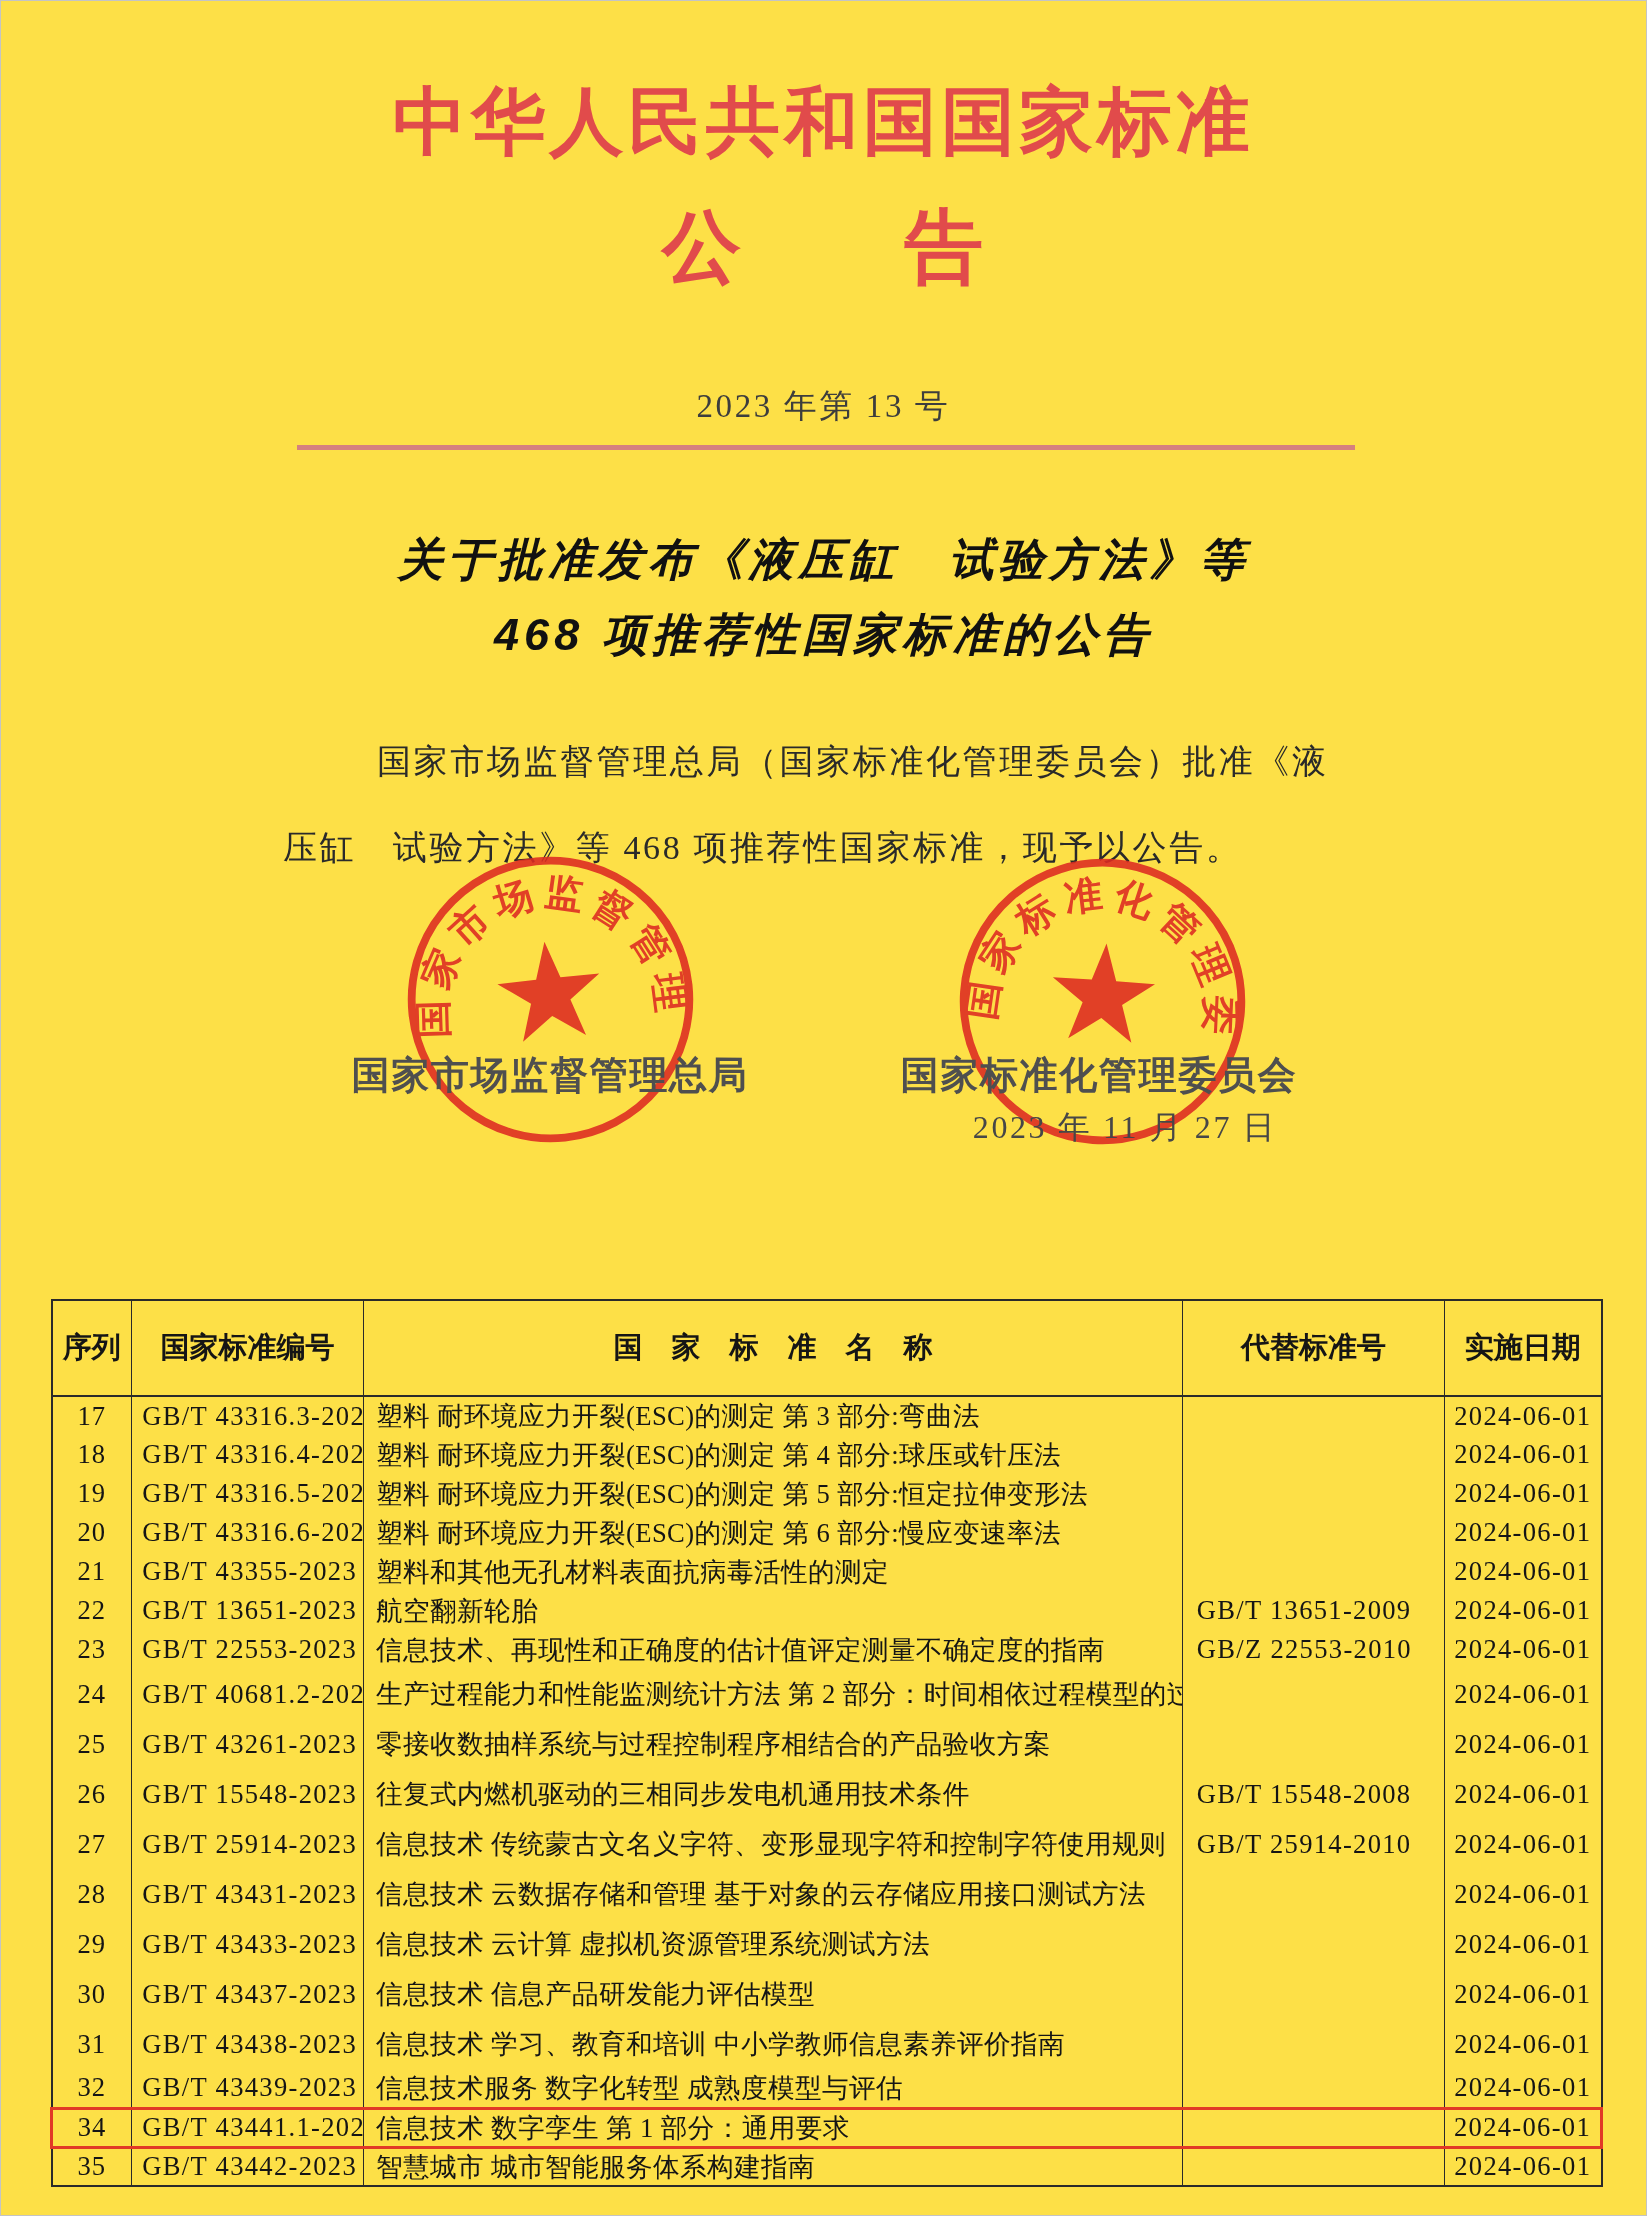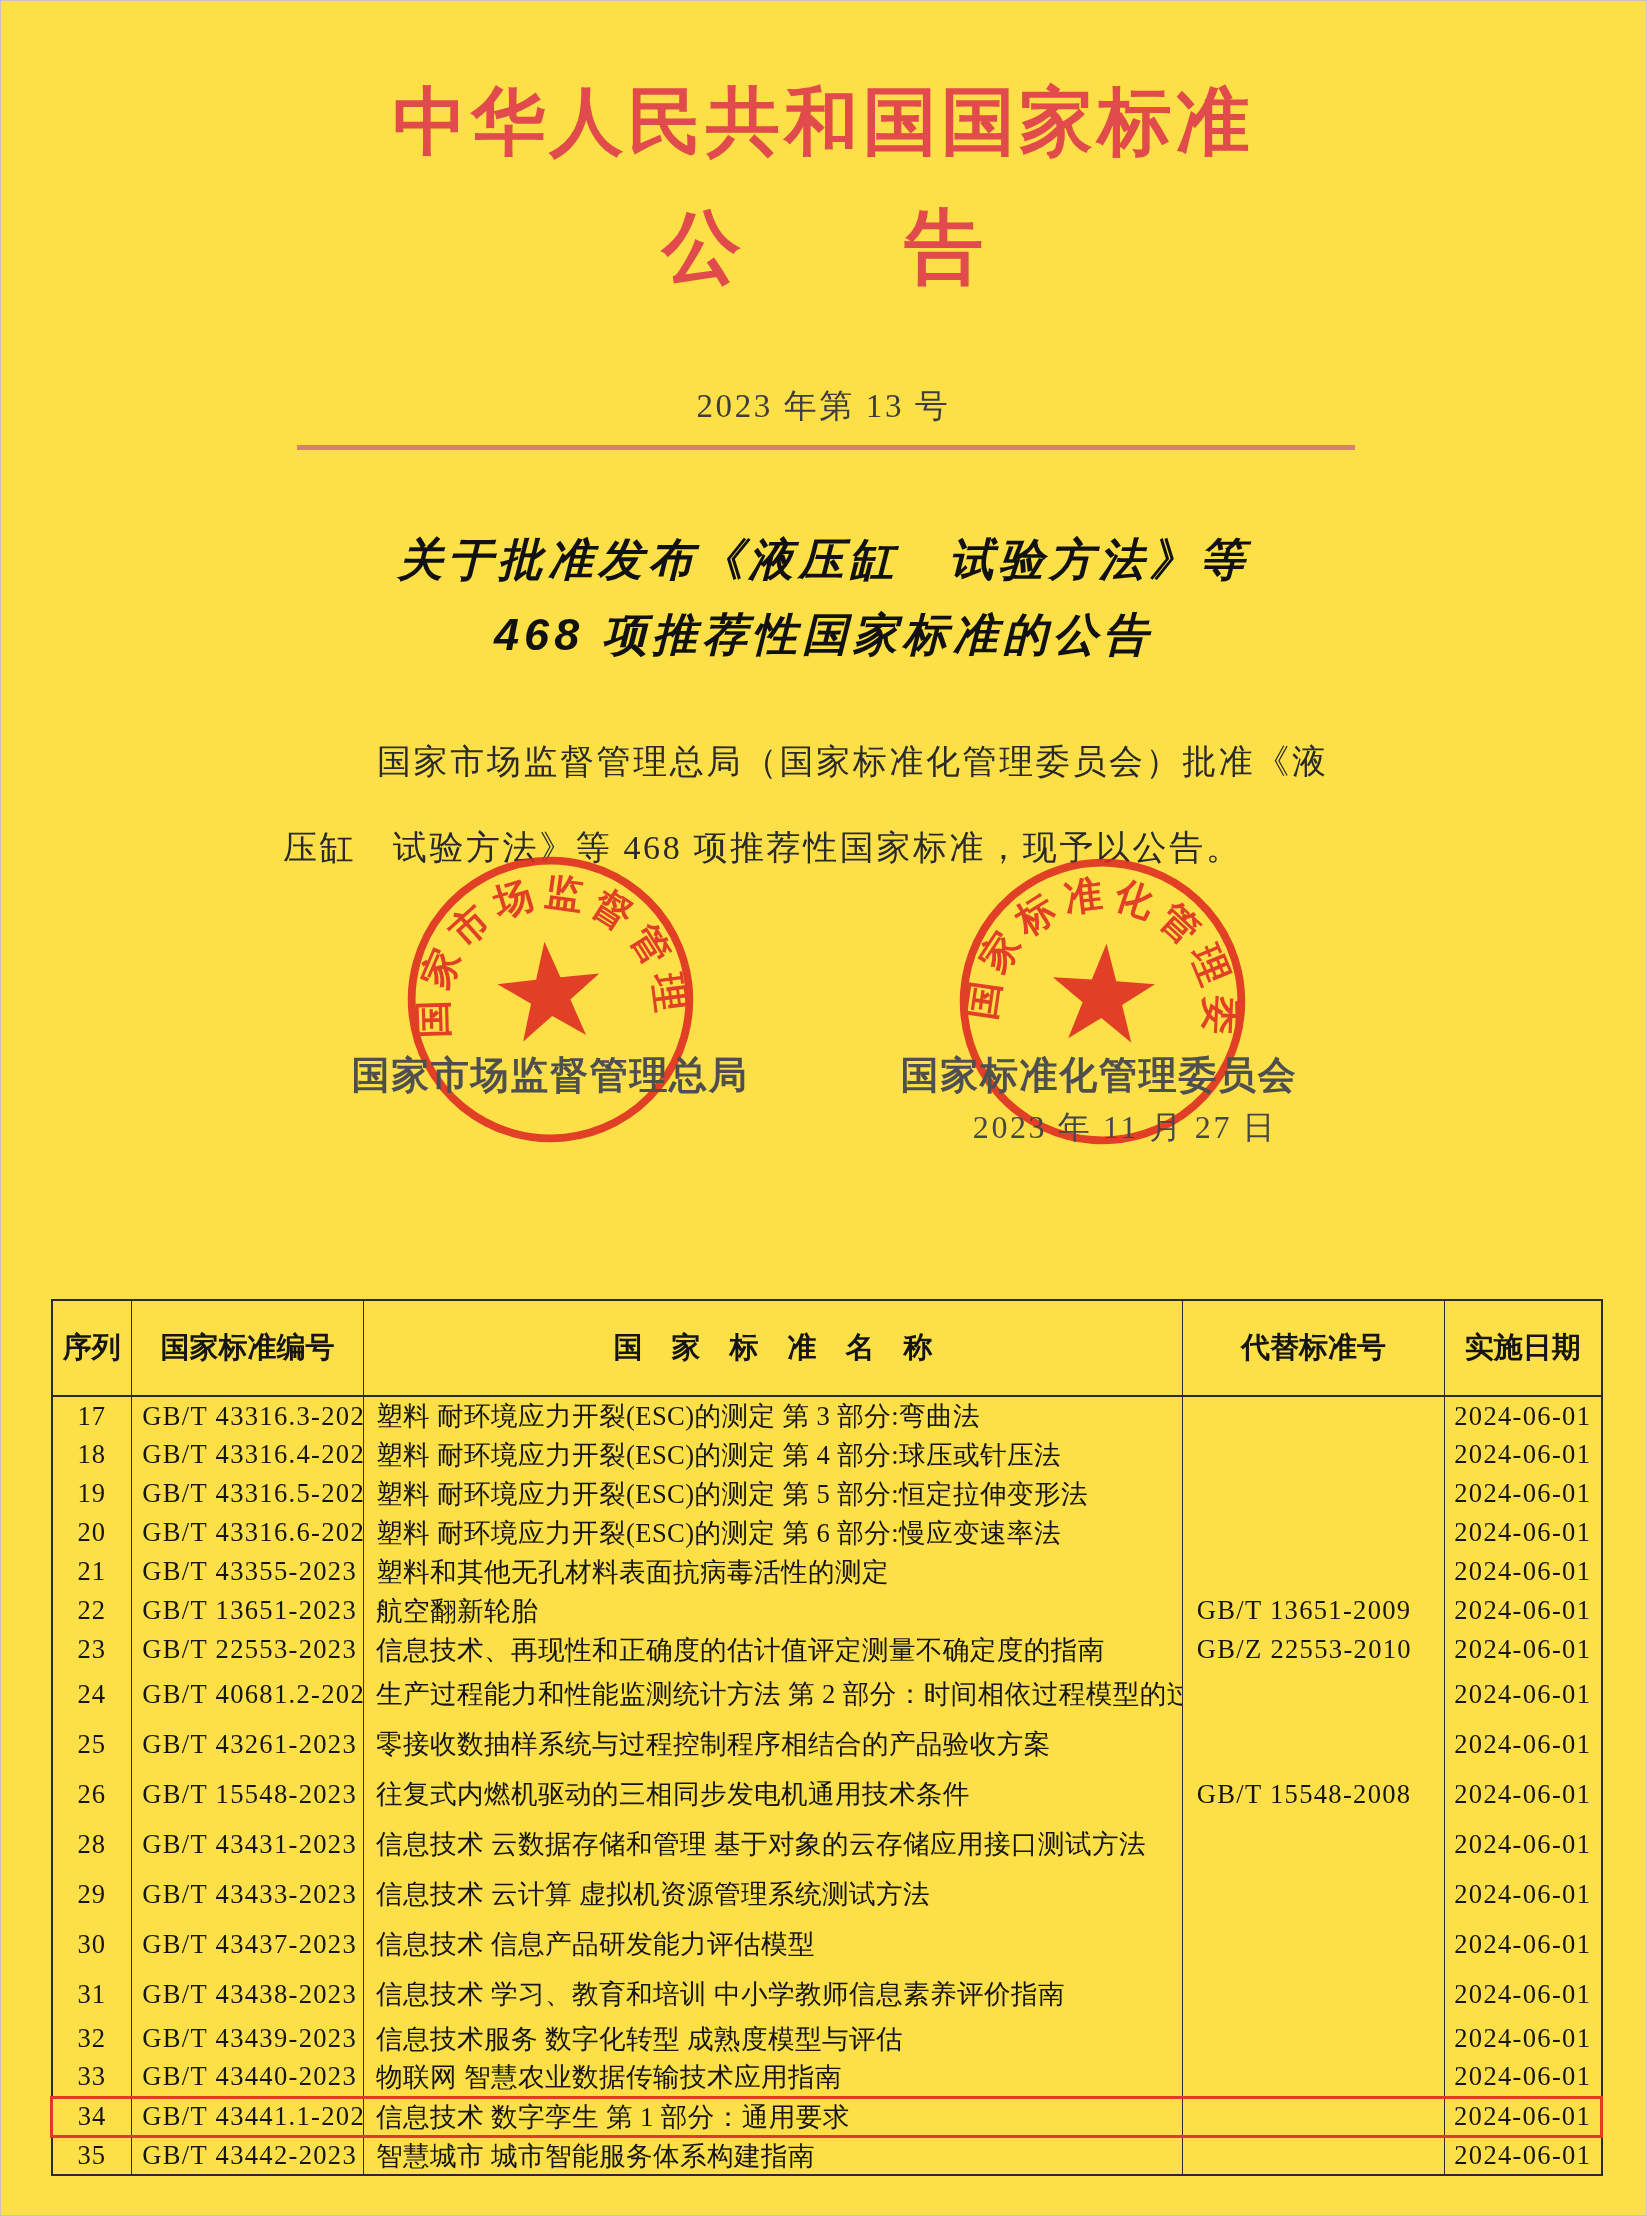--- a/index.html
+++ b/index.html
@@ -224,20 +224,27 @@
           <td class="col-date">2024-06-01</td>
         </tr>
         <tr class="tall">
           <td class="col-seq">26</td>
           <td class="col-code">GB/T 15548-2023</td>
           <td class="col-name">往复式内燃机驱动的三相同步发电机通用技术条件</td>
           <td class="col-replaces">GB/T 15548-2008</td>
           <td class="col-date">2024-06-01</td>
         </tr>
         <tr class="tall">
+          <td class="col-seq">27</td>
+          <td class="col-code">GB/T 25914-2023</td>
+          <td class="col-name">信息技术 传统蒙古文名义字符、变形显现字符和控制字符使用规则</td>
+          <td class="col-replaces">GB/T 25914-2010</td>
+          <td class="col-date">2024-06-01</td>
+        </tr>
+        <tr class="tall">
           <td class="col-seq">28</td>
           <td class="col-code">GB/T 43431-2023</td>
           <td class="col-name">信息技术 云数据存储和管理 基于对象的云存储应用接口测试方法</td>
           <td class="col-replaces"></td>
           <td class="col-date">2024-06-01</td>
         </tr>
         <tr class="tall">
           <td class="col-seq">29</td>
           <td class="col-code">GB/T 43433-2023</td>
           <td class="col-name">信息技术 云计算 虚拟机资源管理系统测试方法</td>
@@ -255,27 +262,20 @@
           <td class="col-seq">31</td>
           <td class="col-code">GB/T 43438-2023</td>
           <td class="col-name">信息技术 学习、教育和培训 中小学教师信息素养评价指南</td>
           <td class="col-replaces"></td>
           <td class="col-date">2024-06-01</td>
         </tr>
         <tr class="compact">
           <td class="col-seq">32</td>
           <td class="col-code">GB/T 43439-2023</td>
           <td class="col-name">信息技术服务 数字化转型 成熟度模型与评估</td>
-          <td class="col-replaces"></td>
-          <td class="col-date">2024-06-01</td>
-        </tr>
-        <tr class="compact">
-          <td class="col-seq">33</td>
-          <td class="col-code">GB/T 43440-2023</td>
-          <td class="col-name">物联网 智慧农业数据传输技术应用指南</td>
           <td class="col-replaces"></td>
           <td class="col-date">2024-06-01</td>
         </tr>
         <tr class="compact highlight">
           <td class="col-seq">34</td>
           <td class="col-code">GB/T 43441.1-2023</td>
           <td class="col-name">信息技术 数字孪生 第 1 部分：通用要求</td>
           <td class="col-replaces"></td>
           <td class="col-date">2024-06-01</td>
         </tr>

